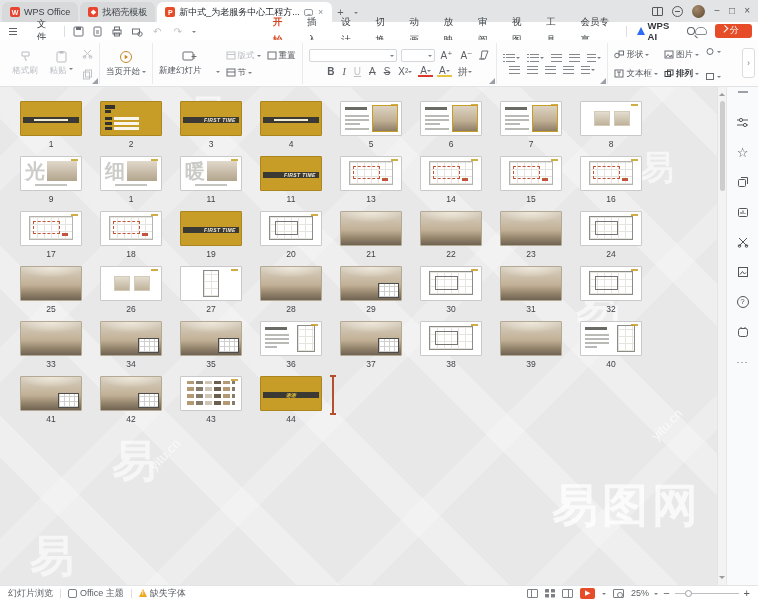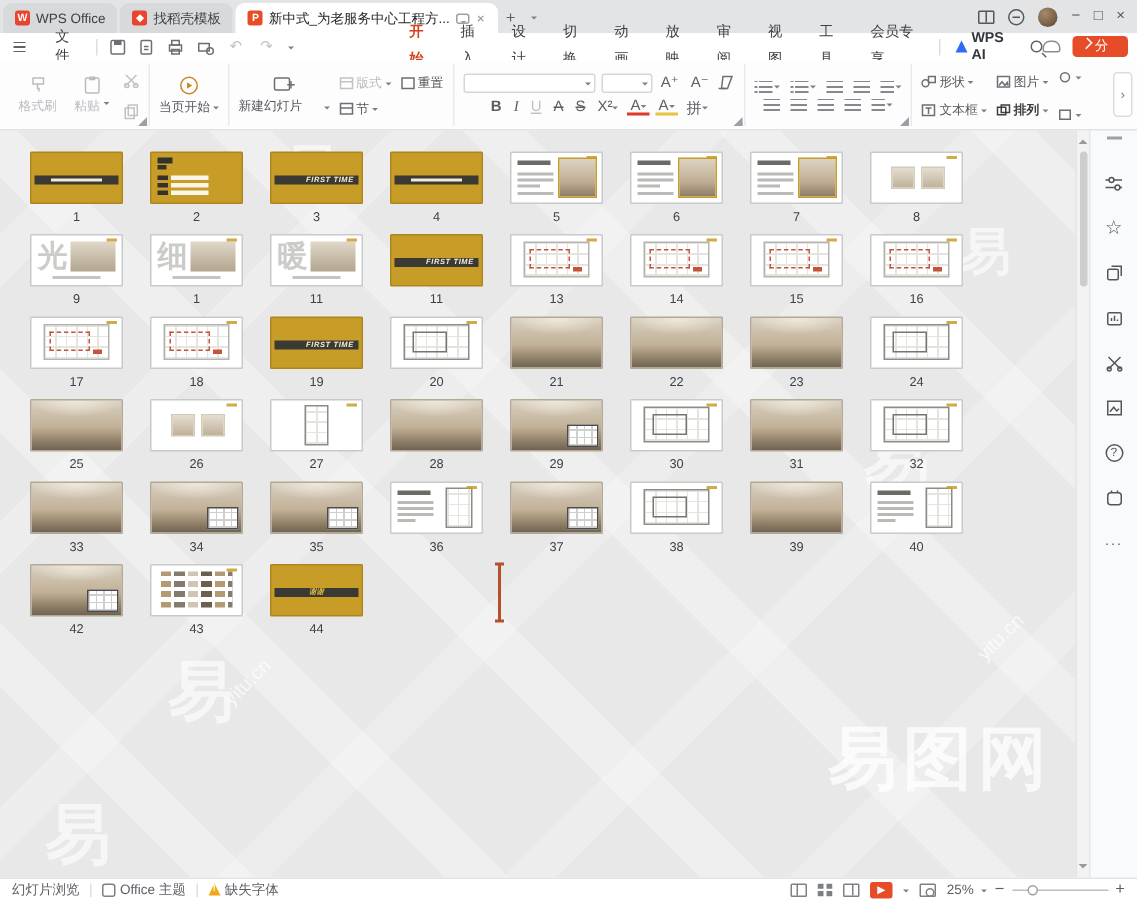--- a/index.html
+++ b/index.html
@@ -773,20 +773,26 @@
               <i class="tl" style="top:20px"></i>
               <i class="tl" style="top:24px;width:12px"></i>
               <i class="plan pv2"></i>
             </div>
             <div class="num">40</div>
           </div>
           <div class="cell">
             <div class="thumb t-photo-plan">
               <i class="miniplan"></i>
             </div>
+            <div class="num">41</div>
+          </div>
+          <div class="cell">
+            <div class="thumb t-photo-plan">
+              <i class="miniplan"></i>
+            </div>
             <div class="num">42</div>
           </div>
           <div class="cell">
             <div class="thumb t-swatches">
               <i class="sw"></i>
             </div>
             <div class="num">43</div>
           </div>
           <div class="cell">
             <div class="thumb t-gold-end">

